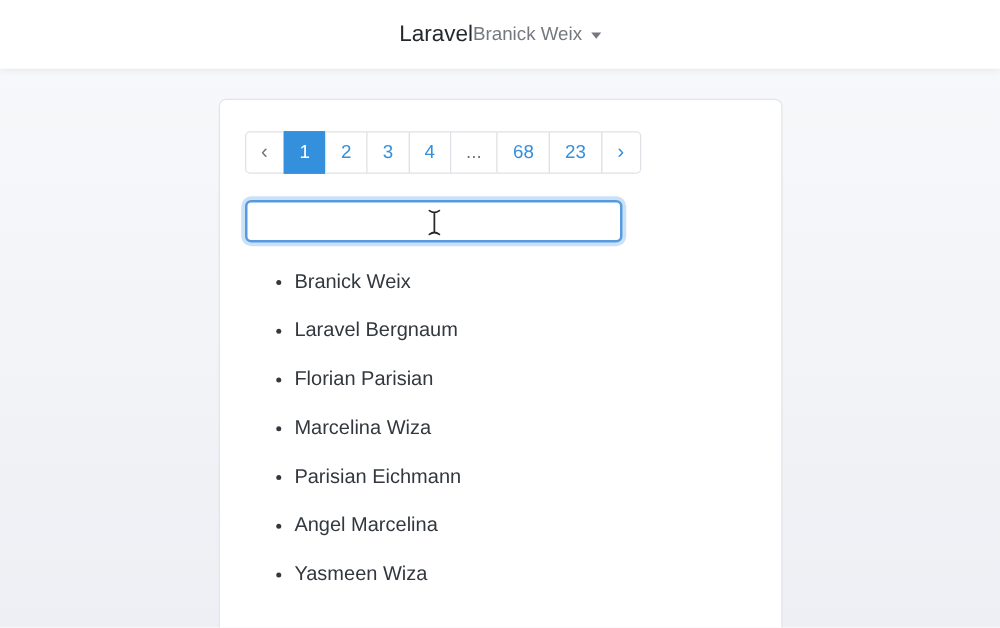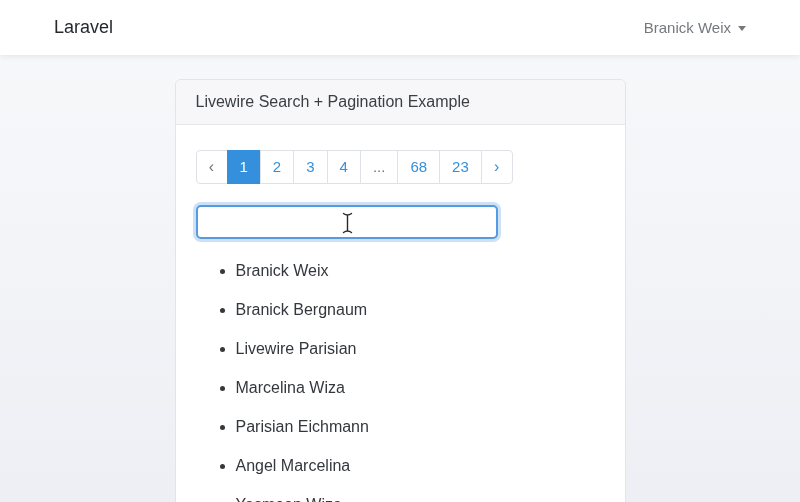--- a/index.html
+++ b/index.html
@@ -17,21 +17,21 @@
     box-shadow: 0 2px 6px rgba(0,0,0,0.07);
     position: relative;
     z-index: 5;
   }
   .navbar-inner {
     max-width: 692px;
     height: 100%;
     margin: 0 auto;
     display: flex;
     align-items: center;
-    justify-content: space-between;
+    justify-content: center;
   }
   .brand {
     font-size: 18px;
     color: #24292e;
     text-decoration: none;
     cursor: pointer;
   }
   .user-menu {
     display: flex;
     align-items: center;
@@ -148,23 +148,20 @@
     <a class="brand">Laravel</a>
     <div class="user-menu">
       <span>Branick Weix</span>
       <span class="caret-down"></span>
     </div>
   </div>
 </nav>
 
 <main>
   <div class="card">
-    <div class="card-header">
-      <span>Livewire Search + Pagination Example</span>
-    </div>
     <div class="card-body">
 
       <ul class="pagination">
         <li class="page-item disabled chev">
           <span class="page-link">‹</span>
         </li>
         <li class="page-item active">
           <span class="page-link">1</span>
         </li>
         <li class="page-item">
@@ -192,22 +189,22 @@
 
       <div class="search-wrap">
         <input class="search-input" type="text" placeholder="" value="" style="">
         <svg class="ibeam-cursor" width="13" height="22" viewBox="0 0 13 22">
           <path d="M2.5 1.5 Q6.5 4.5 10.5 1.5 M6.5 3 L6.5 19 M2.5 20.5 Q6.5 17.5 10.5 20.5" stroke="#26292c" stroke-width="1.4" fill="none" stroke-linecap="round"></path>
         </svg>
       </div>
 
       <ul class="results">
         <li>Branick Weix</li>
-        <li>Branick Bergnaum</li>
-        <li>Livewire Parisian</li>
+        <li>Laravel Bergnaum</li>
+        <li>Florian Parisian</li>
         <li>Marcelina Wiza</li>
         <li>Parisian Eichmann</li>
         <li>Angel Marcelina</li>
         <li>Yasmeen Wiza</li>
       </ul>
 
     </div>
   </div>
 </main>
 

